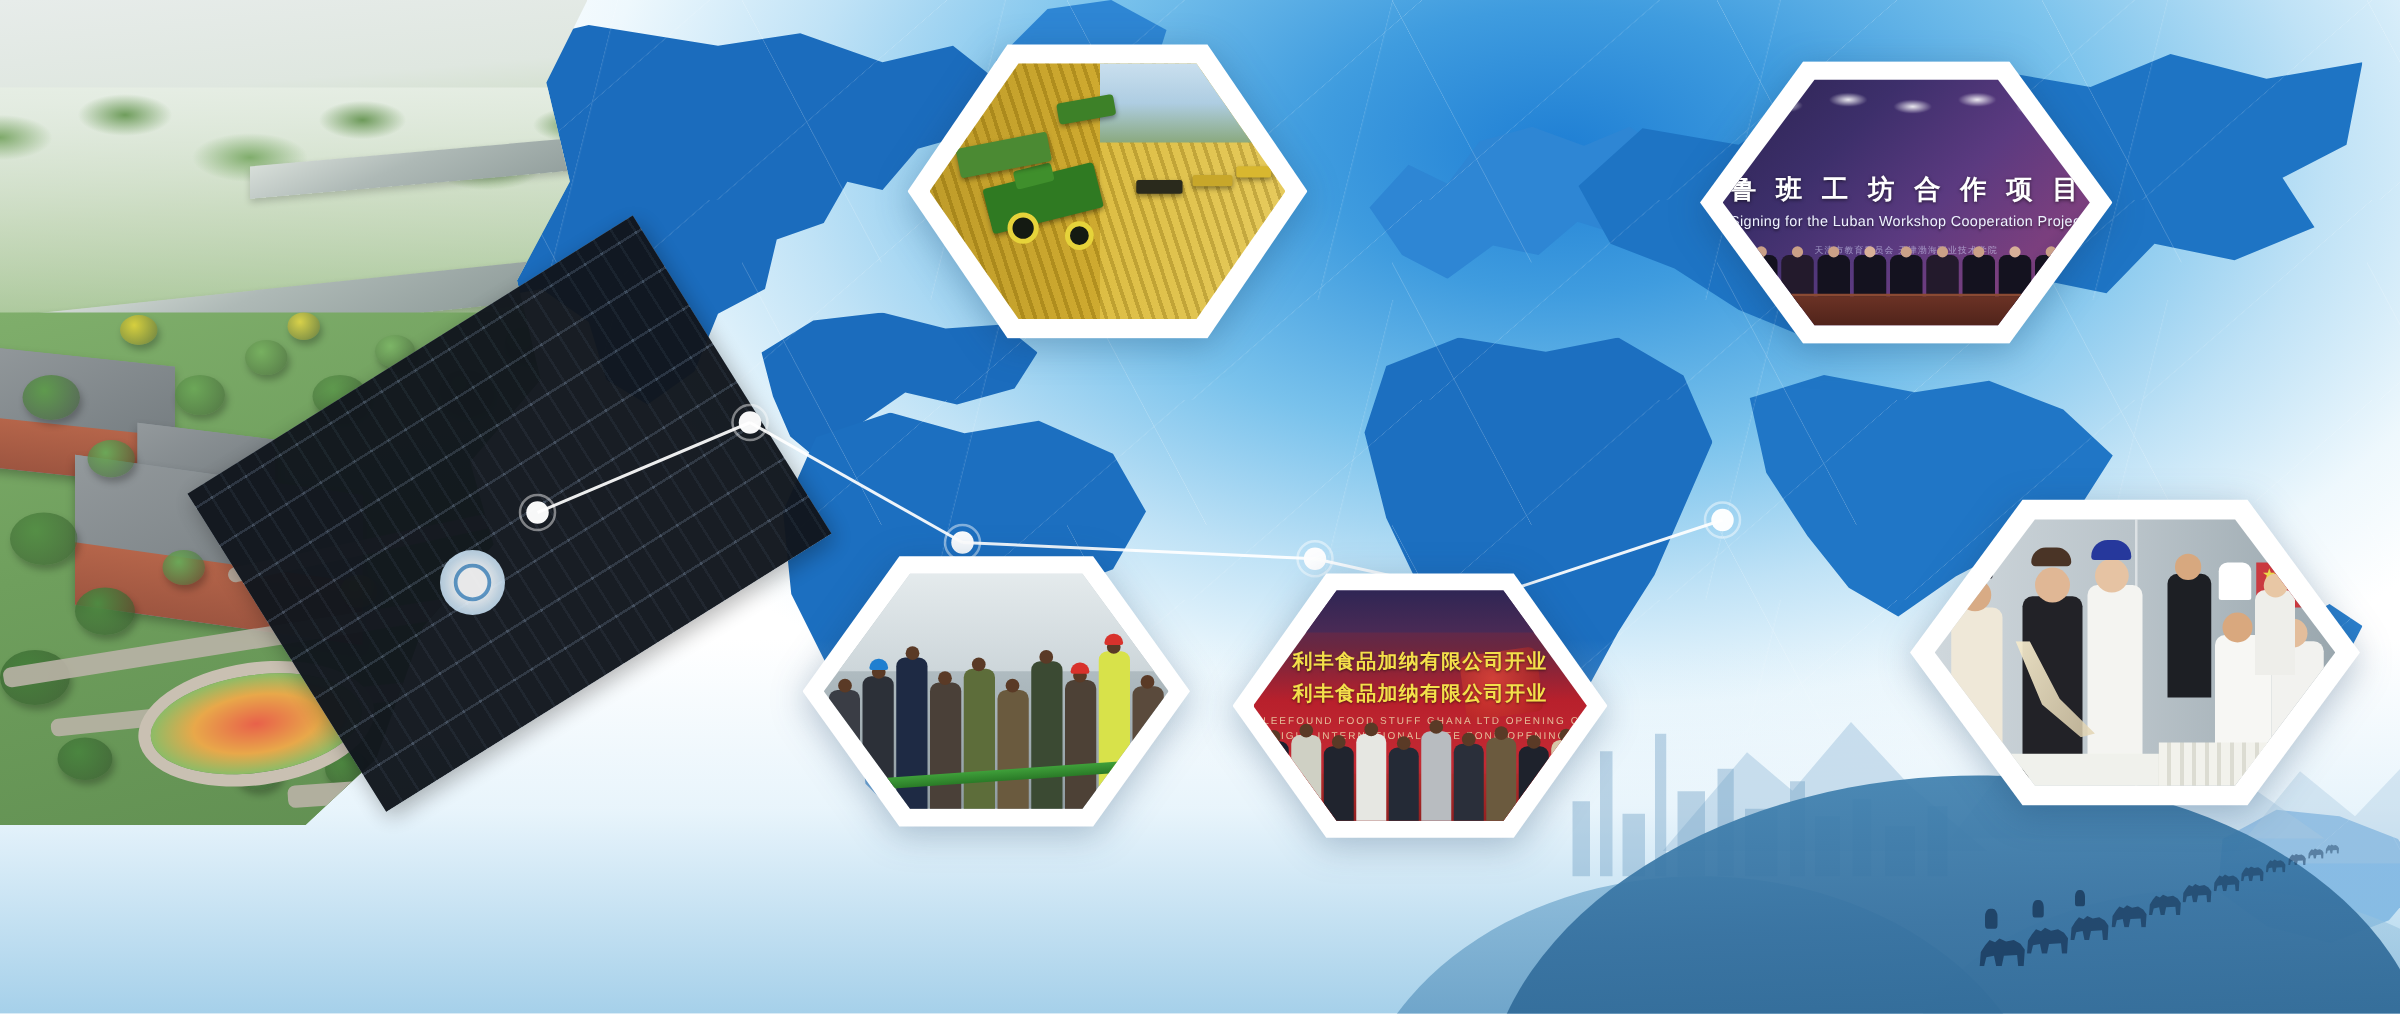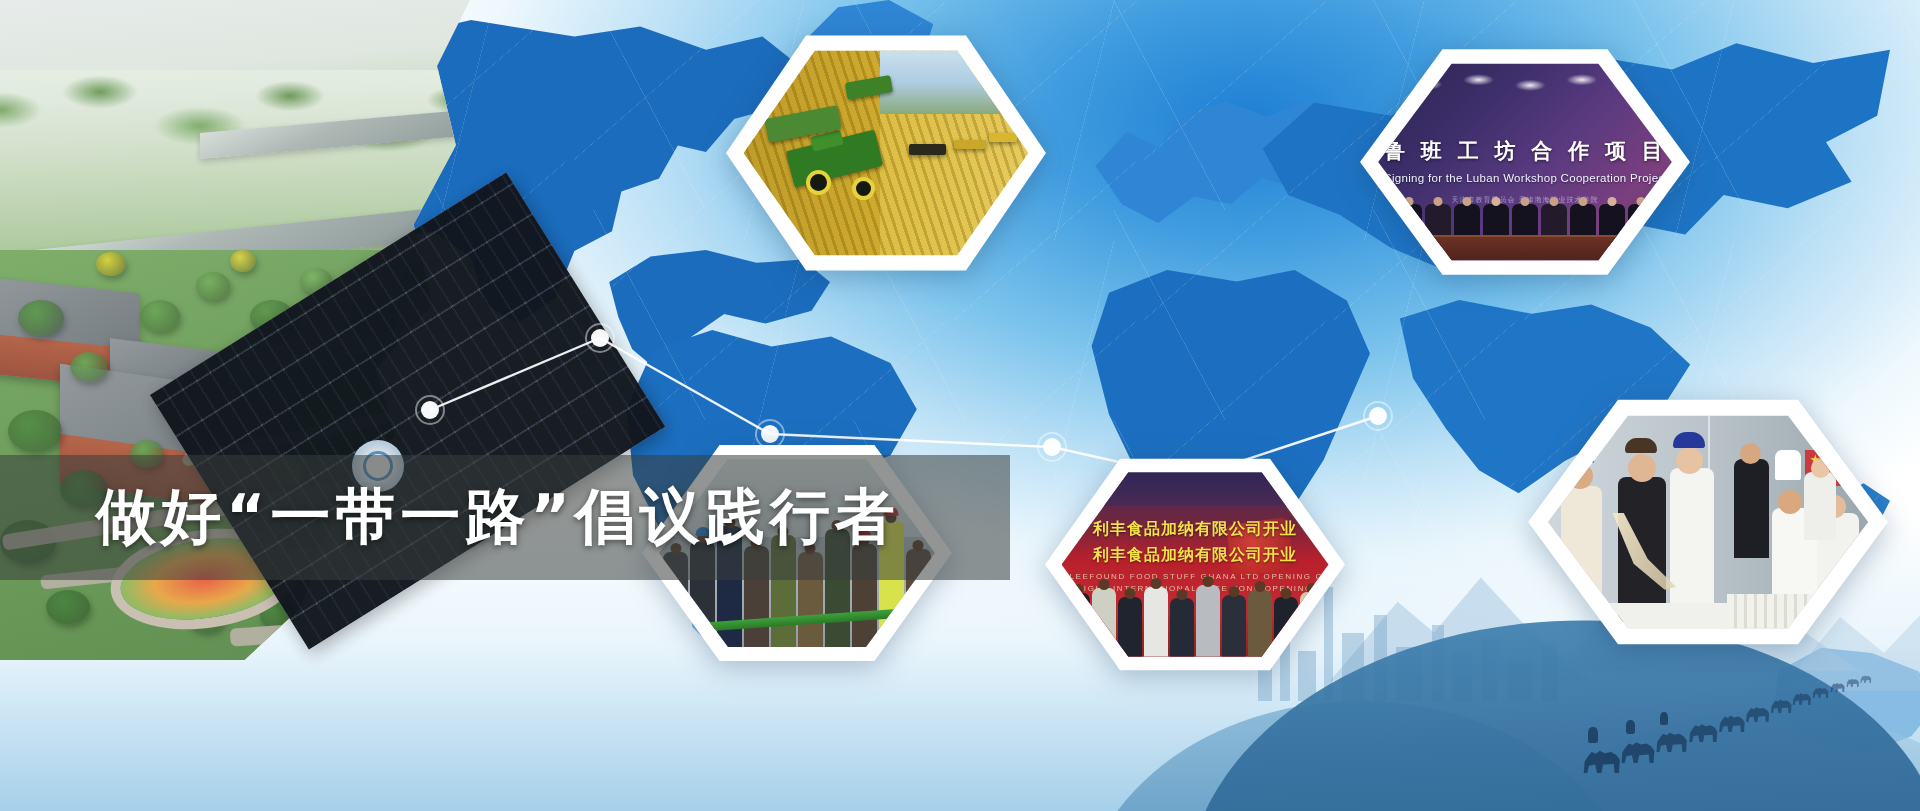--- a/index.html
+++ b/index.html
@@ -283,21 +283,21 @@
   .person:before{content:"";position:absolute;top:-9px;left:50%;transform:translateX(-50%);
     width:11px;height:11px;border-radius:50%;background:#5a3a26;}
   .helmet{position:absolute;top:-14px;left:50%;transform:translateX(-50%);
     width:15px;height:9px;border-radius:8px 8px 2px 2px;}
   .greenrail{
     position:absolute;left:-6%;right:-6%;bottom:14%;height:9px;
     background:linear-gradient(180deg,#3fa03a,#2a7a27);transform:rotate(-4deg);
   }
 
   
-  #hex-factory{left:1045px;top:452px;width:300px;height:225px;}
+  #hex-factory{left:986px;top:452px;width:300px;height:225px;}
   .factory-bg{position:absolute;inset:0;background:linear-gradient(180deg,#3a2f6b 0%,#6b2740 26%,#b8202c 48%,#c42a33 74%,#8e1f26 100%);}
   .factory-bg:before{
     content:"";position:absolute;left:0;right:0;top:0;height:20%;
     background:linear-gradient(180deg,#2b2554,#4a2a55);
   }
   .fac-cn1,.fac-cn2{
     position:absolute;left:3%;right:3%;text-align:center;color:#f4e04a;
     font-weight:700;white-space:nowrap;text-shadow:0 1px 2px rgba(0,0,0,.55);
   }
   .fac-cn1{top:27%;font-size:16px;letter-spacing:1px;}
@@ -590,17 +590,14 @@
         <div class="chef" style="left:84%;top:46%;width:13%;height:48%;background:#f2f2ef;"></div>
         <div class="chef-head" style="left:86%;top:38%;width:23px;height:23px;background:#e3bd9b;"></div>
         <div class="chef" style="left:80%;top:28%;width:10%;height:30%;background:#eeeeea;"></div>
         <div class="chef-head" style="left:82%;top:22%;width:19px;height:19px;background:#e8c7a5;"></div>
         <div style="position:absolute;left:56%;bottom:0;width:44%;height:18%;
                     background:repeating-linear-gradient(90deg,#f2f2ec 0 7px,#dcdcd2 7px 10px);"></div>
       </div>
     </div>
   </div>
 
-  <div id="banner">
-    <div id="banner-title">做好“一带一路”倡议践行者</div>
-  </div>
 
 </div>
 
 </body></html>

